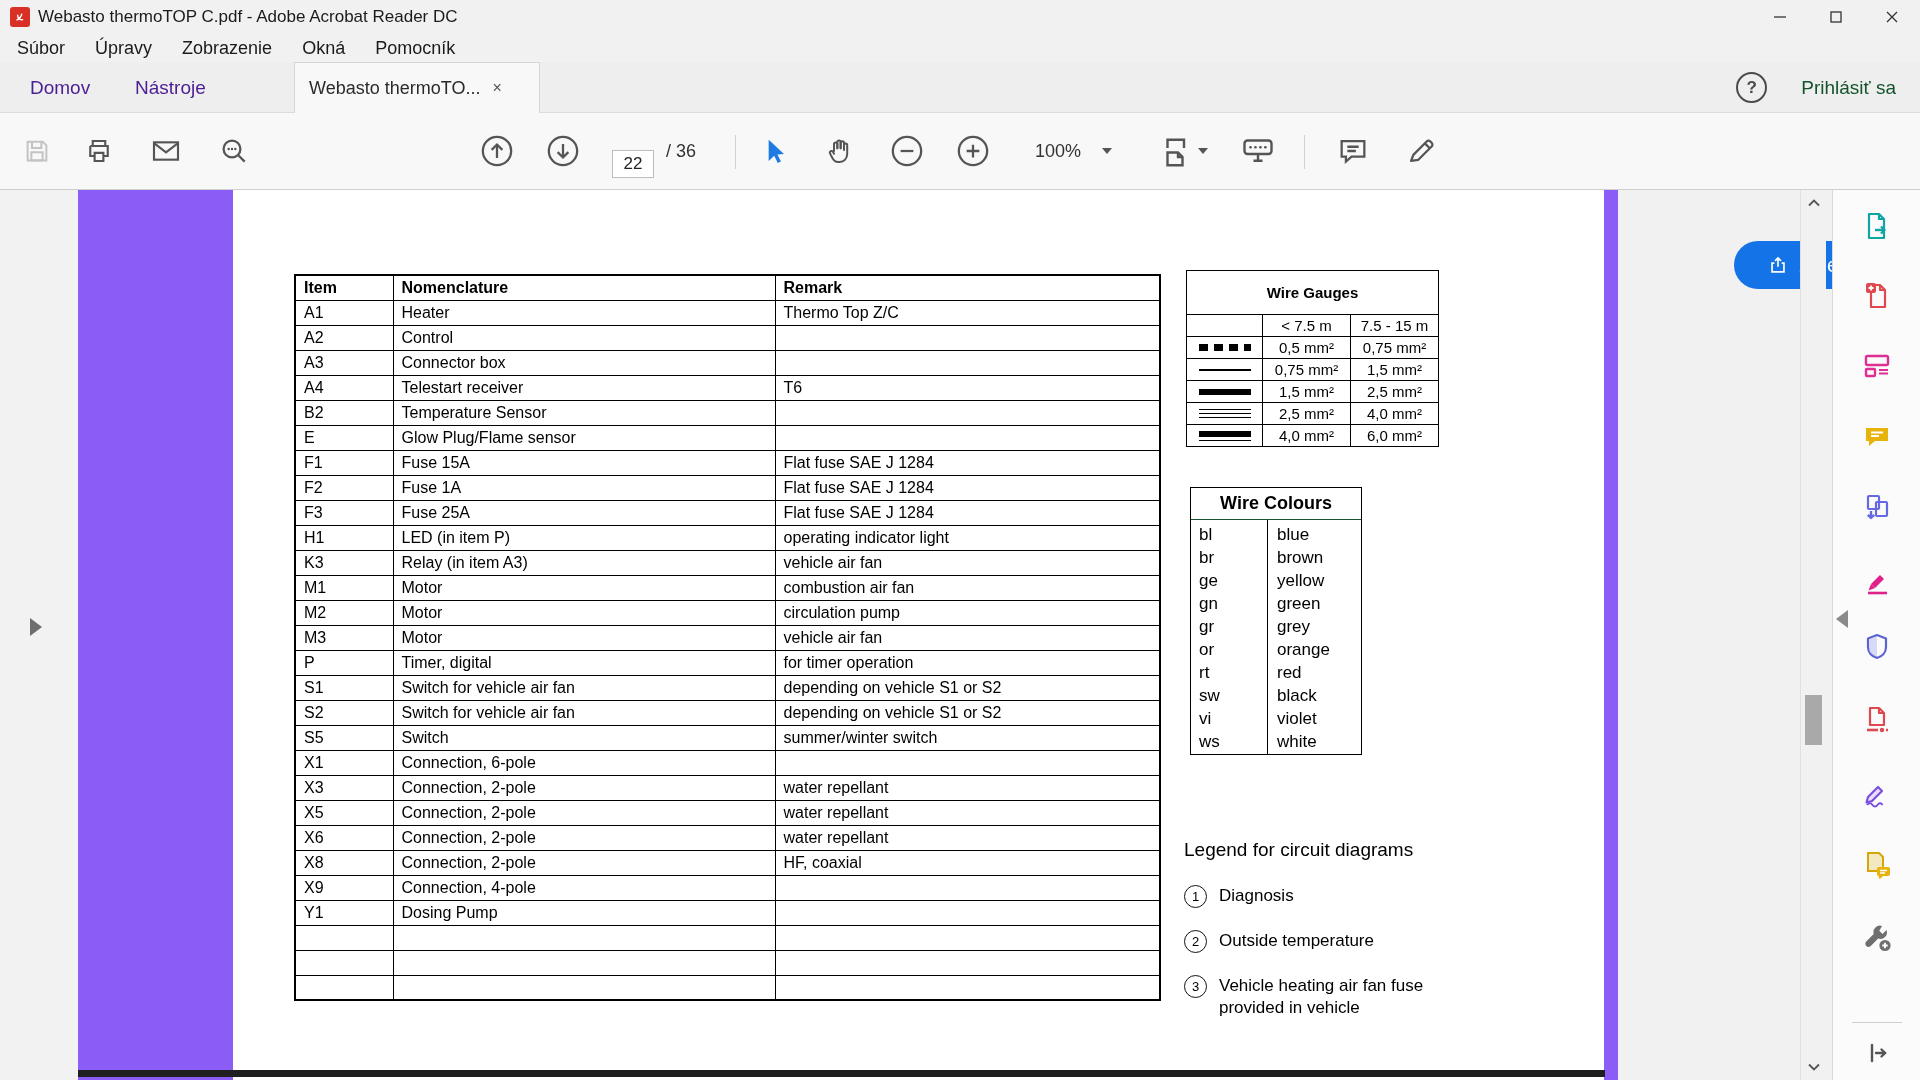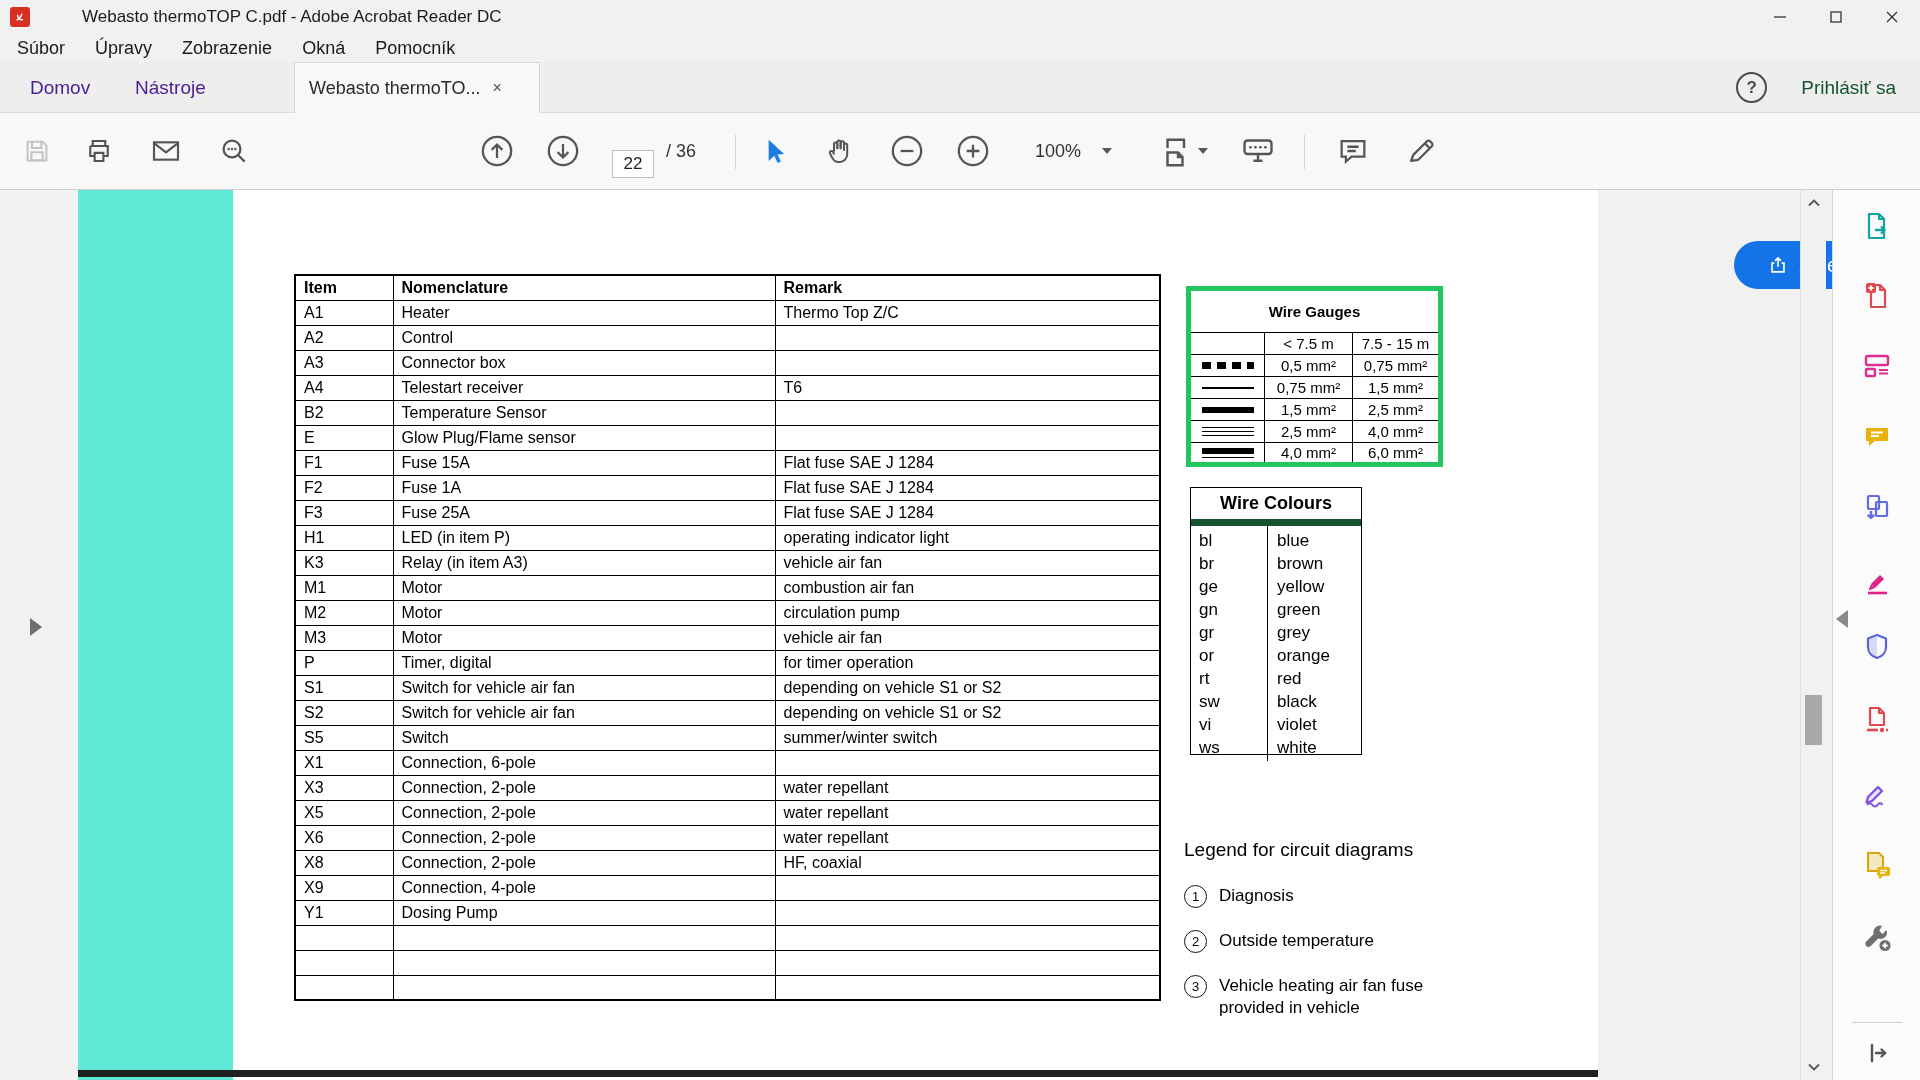--- a/index.html
+++ b/index.html
@@ -1,19 +1,19 @@
 <!DOCTYPE html>
 <html><head>
 <meta charset="utf-8">
 <style>
   html,body{margin:0;padding:0;background:#555;}
   .app{position:relative;width:1920px;height:1080px;background:#f1f1f1;overflow:hidden;
        font-family:"Liberation Sans","DejaVu Sans",sans-serif;color:#222;}
   
-  .titlebar{position:absolute;left:0;top:0;width:1920px;height:34px;background:#f1f1f1;display:flex;align-items:center;gap:44px;}
+  .titlebar{position:absolute;left:0;top:0;width:1920px;height:34px;background:#f1f1f1;display:flex;align-items:center;}
   .pdf-badge{width:20px;height:20px;margin:0 8px 0 10px;border-radius:3px;background:#d93025;display:flex;align-items:center;justify-content:center;flex:0 0 auto;}
   .title-text{font-size:17px;color:#1b1b1b;}
   .win-controls{position:absolute;right:0;top:0;height:34px;display:flex;}
   .win-btn{width:56px;height:34px;display:flex;align-items:center;justify-content:center;cursor:default;}
   
   .menubar{position:absolute;left:0;top:34px;width:1920px;height:28px;background:#f1f1f1;display:flex;align-items:center;padding-left:2px;box-sizing:border-box;}
   .menu-item{font-size:18px;color:#1b1b1b;padding:0 15px;line-height:28px;}
   
   .tabbar{position:absolute;left:0;top:62px;width:1920px;height:51px;background:#eeeeee;border-bottom:1px solid #dcdcdc;box-sizing:border-box;}
   .tab-plain{position:absolute;top:0;height:51px;display:flex;align-items:center;font-size:19px;color:#4c1d95;}
@@ -30,41 +30,41 @@
   .tb-sep{position:absolute;top:22px;width:1px;height:34px;background:#d2d2d2;}
   .page-input{position:absolute;left:612px;top:37px;width:42px;height:28px;border:1px solid #bdbdbd;background:#fff;text-align:center;font-size:17px;font-family:inherit;color:#222;box-sizing:border-box;}
   .page-total{position:absolute;left:666px;top:0;height:77px;display:flex;align-items:center;font-size:18px;color:#333;}
   .zoom-label{font-size:18px;color:#333;}
   .caret{width:0;height:0;border-left:5px solid transparent;border-right:5px solid transparent;border-top:6px solid #555;display:inline-block;}
   .share-btn{position:absolute;left:1734px;top:128px;width:162px;height:48px;background:#1473e6;border-radius:24px;display:flex;align-items:center;justify-content:center;gap:10px;color:#fff;font-size:20px;}
   
   .workspace{position:absolute;left:0;top:190px;width:1920px;height:890px;}
   .navstrip{position:absolute;left:0;top:0;width:78px;height:890px;background:#f2f2f2;}
   .nav-expand{position:absolute;left:30px;top:428px;width:0;height:0;border-top:9px solid transparent;border-bottom:9px solid transparent;border-left:12px solid #6e6e6e;}
-  .viewer{position:absolute;left:78px;top:0;width:1520px;height:890px;background:#5eead4;overflow:hidden;}
+  .viewer{position:absolute;left:78px;top:0;width:1520px;height:890px;background:#8b5cf6;overflow:hidden;padding-left:20px;}
   .pdf-page{position:absolute;left:155px;top:0;width:1371px;height:890px;background:#ffffff;}
   .bottom-band{position:absolute;left:0;top:880px;width:1527px;height:7px;background:#1f1f1f;}
   
   .comp-table{position:absolute;left:61px;top:84px;border-collapse:collapse;table-layout:fixed;}
   .comp-table td,.comp-table th{border:1px solid #000;height:25px;padding:0 8px;font-size:16px;color:#000;text-align:left;overflow:hidden;white-space:nowrap;box-sizing:border-box;}
   .comp-table th{font-weight:bold;}
   .comp-table{border:2px solid #000;}
   
-  .wg-table{position:absolute;left:953px;top:80px;border-collapse:collapse;table-layout:fixed;border:5px solid #22c55e;margin-top:16px;}
+  .wg-table{position:absolute;left:953px;top:80px;border-collapse:collapse;table-layout:fixed;border:1px solid #22c55e;}
   .wg-table td{border:1px solid #000;font-size:15px;color:#000;text-align:center;height:22px;padding:0 2px;box-sizing:border-box;}
   .wg-title{font-size:19px;font-weight:bold;height:44px !important;}
   .wg-sym{width:52px;margin:0 auto;}
   .sym-dashed{height:7px;background:repeating-linear-gradient(90deg,#000 0 9px,transparent 9px 15px);}
   .sym-thin{height:2px;background:#000;}
   .sym-thick{height:6px;background:#000;}
   .sym-triple{height:9px;background:linear-gradient(#000 0 1px,transparent 1px 4px,#000 4px 5px,transparent 5px 8px,#000 8px 9px);}
   .sym-thickthin{height:10px;background:linear-gradient(#000 0 6px,transparent 6px 9px,#000 9px 10px);}
   
   .wc-box{position:absolute;left:957px;top:297px;width:172px;height:268px;border:1.5px solid #000;box-sizing:border-box;background:#fff;}
-  .wc-title{height:31px;border-bottom:7px solid #14532d;display:flex;align-items:center;justify-content:center;font-weight:bold;font-size:18px;color:#000;}
+  .wc-title{height:31px;border-bottom:1px solid #14532d;display:flex;align-items:center;justify-content:center;font-weight:bold;font-size:18px;color:#000;}
   .wc-body{position:relative;height:calc(100% - 31px);padding-top:3px;box-sizing:border-box;}
   .wc-divider{position:absolute;left:76px;top:0;bottom:0;width:1px;background:#000;}
   .wc-row{display:grid;grid-template-columns:76px auto;font-size:17px;line-height:23px;color:#000;}
   .wc-row span:first-child{padding-left:8px;}
   .wc-row span:last-child{padding-left:10px;}
   
   .legend{position:absolute;left:951px;top:649px;width:290px;color:#000;}
   .legend-title{font-size:19px;font-weight:normal;margin-bottom:24px;}
   .legend-item{display:flex;align-items:flex-start;margin-bottom:22px;}
   .legend-circle{flex:0 0 auto;width:21px;height:21px;border:1.5px solid #111;border-radius:50%;display:flex;align-items:center;justify-content:center;font-size:13px;margin-right:12px;margin-top:0;}

